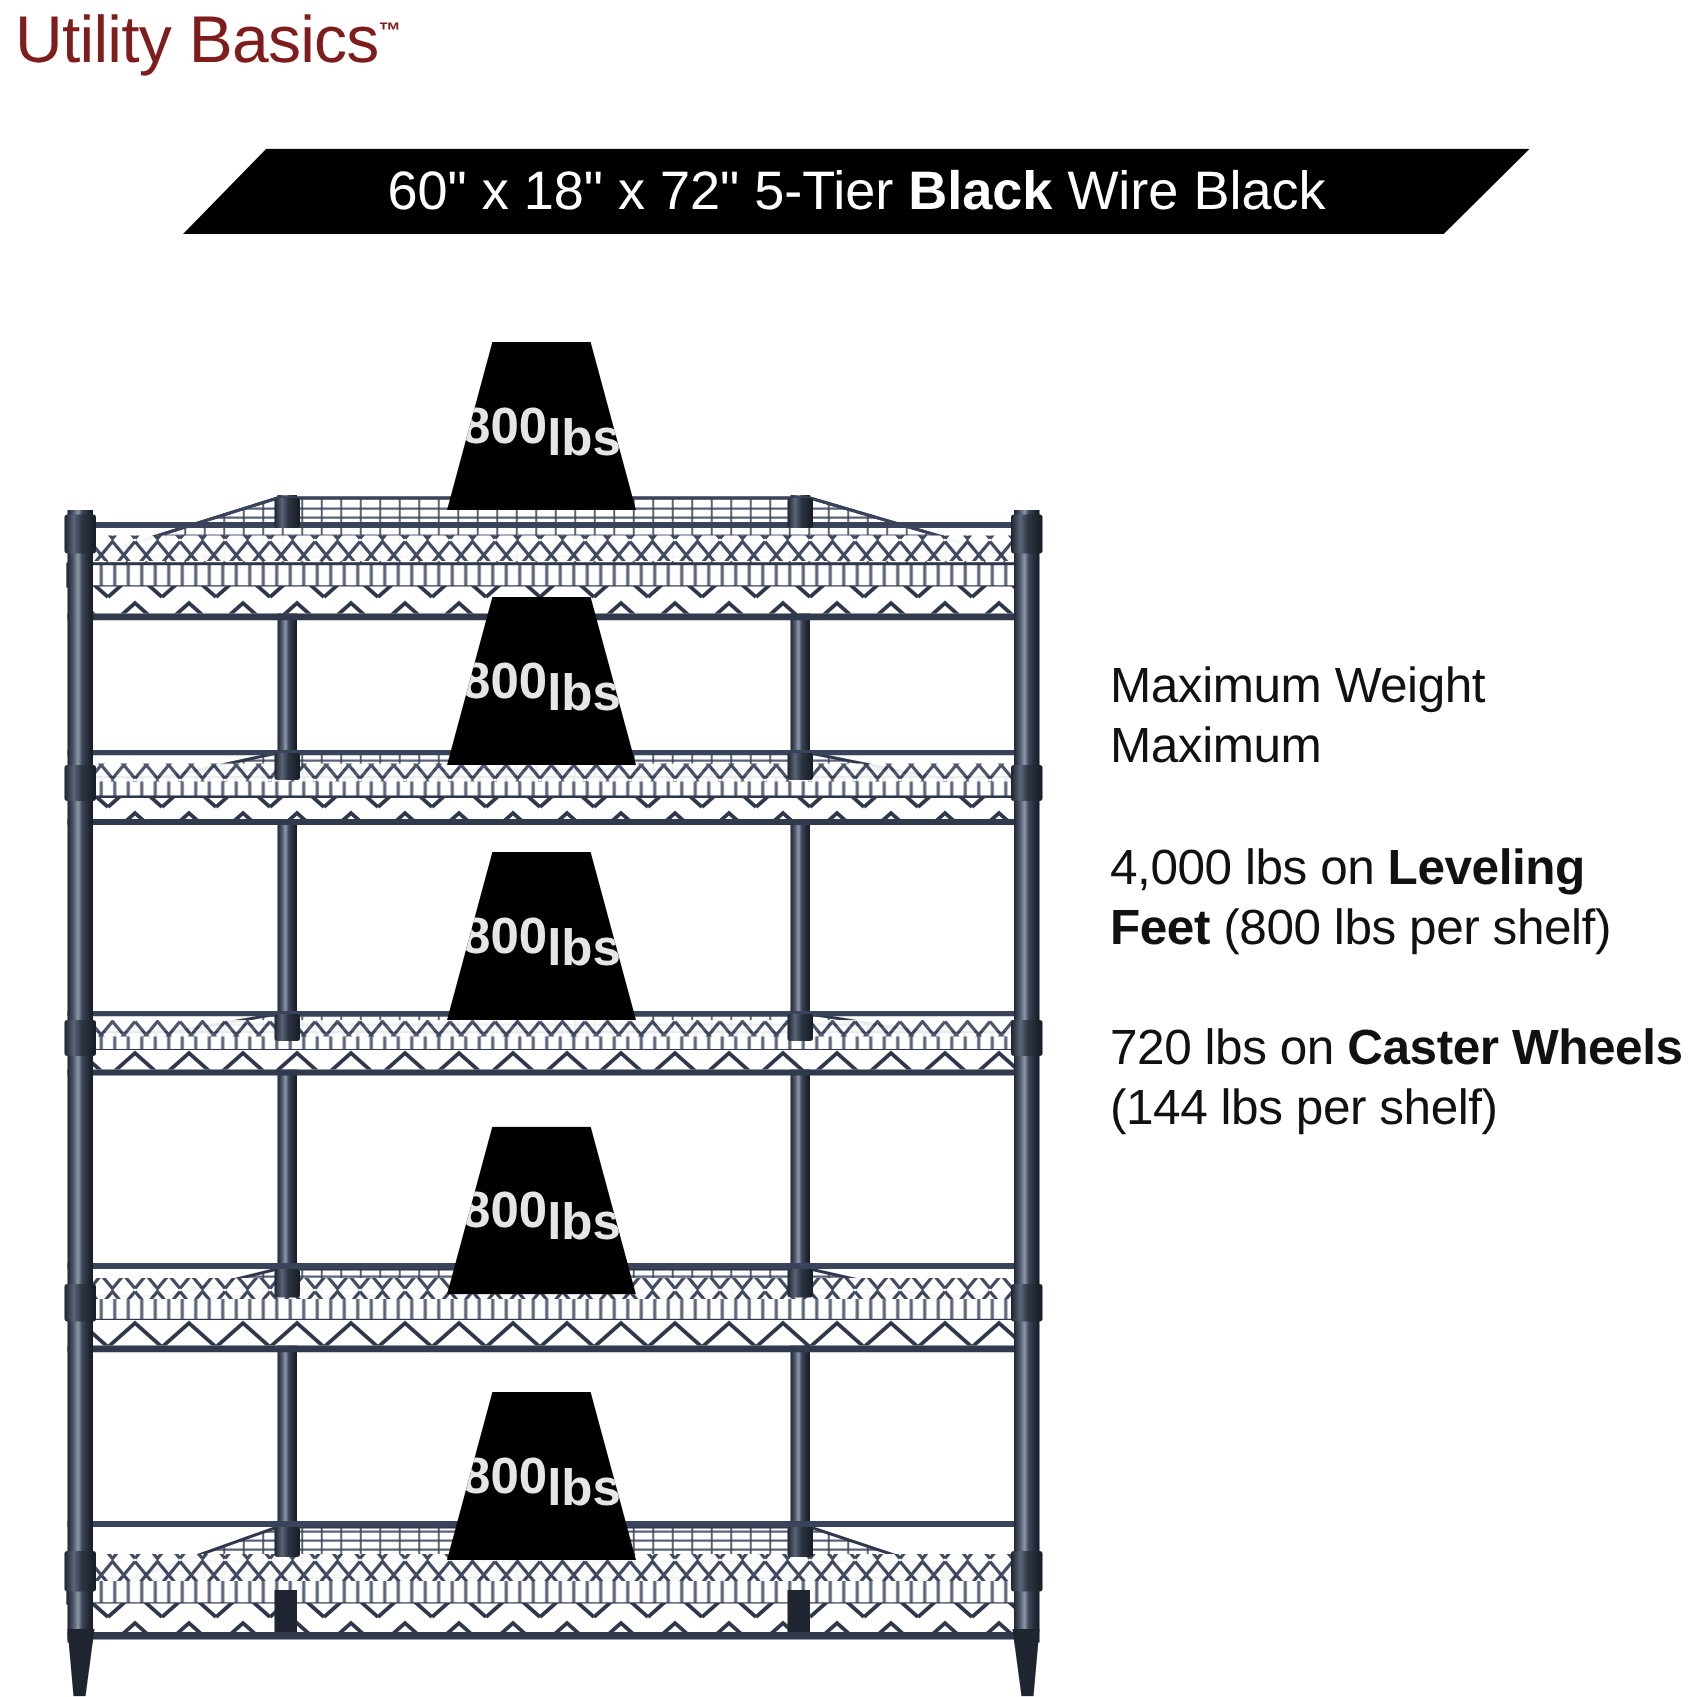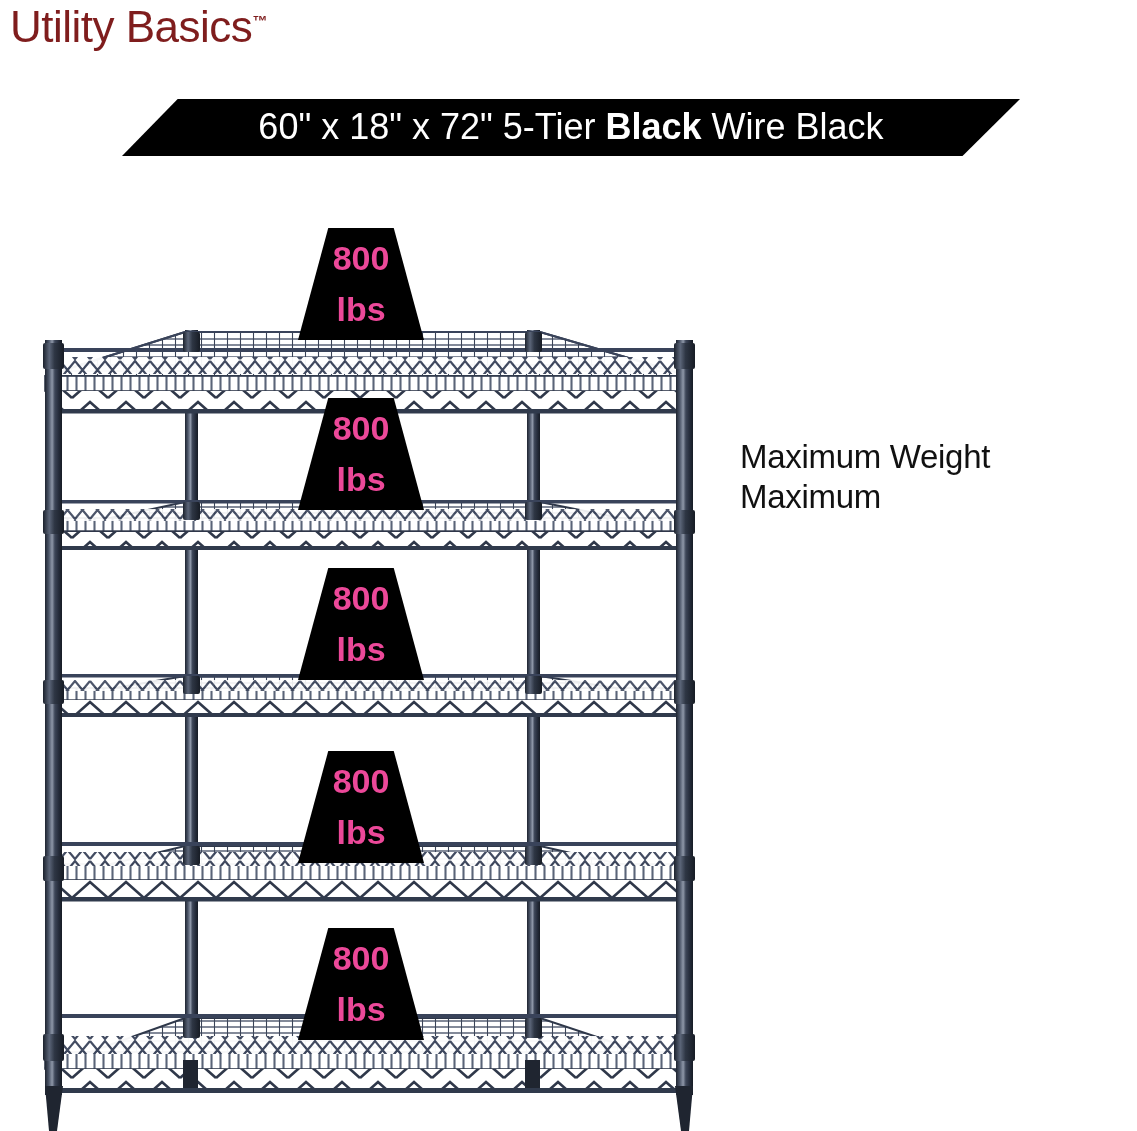--- a/index.html
+++ b/index.html
@@ -95,24 +95,24 @@
     left: 0px;
     top: 180px;
     width: 740px;
     height: 951px;
   }
   #rack-figure svg { display: block; }
 
   
   .weight-badge {
     position: absolute;
-    color: #ec4899;
+    color: #e5e5e5;
     background: #000000;
     display: flex;
-    flex-direction: column;
+    flex-direction: row;
     align-items: center;
     justify-content: center;
     -webkit-clip-path: polygon(24% 0%, 76% 0%, 100% 100%, 0% 100%);
     clip-path: polygon(24% 0%, 76% 0%, 100% 100%, 0% 100%);
   }
   .weight-badge .amount {
     font-size: 34px;
     font-weight: 700;
     line-height: 1.02;
     letter-spacing: 0px;
@@ -301,14 +301,16 @@
   <span class="unit">lbs</span>
 </div>
 <div class="weight-badge" id="badge-4">
   <span class="amount">800</span>
   <span class="unit">lbs</span>
 </div>
 
 <div id="spec-copy">
   <p class="spec-heading">Maximum Weight Maximum</p>
   <div class="gap-1"></div>
+  <p class="spec-para"><span>4,000 lbs on </span><b>Leveling Feet</b><span> (800 lbs per shelf)</span></p>
   <div class="gap-2"></div>
+  <p class="spec-para"><span>720 lbs on </span><b>Caster Wheels</b><span> (144 lbs per shelf)</span></p>
 </div>
 
 </body></html>

